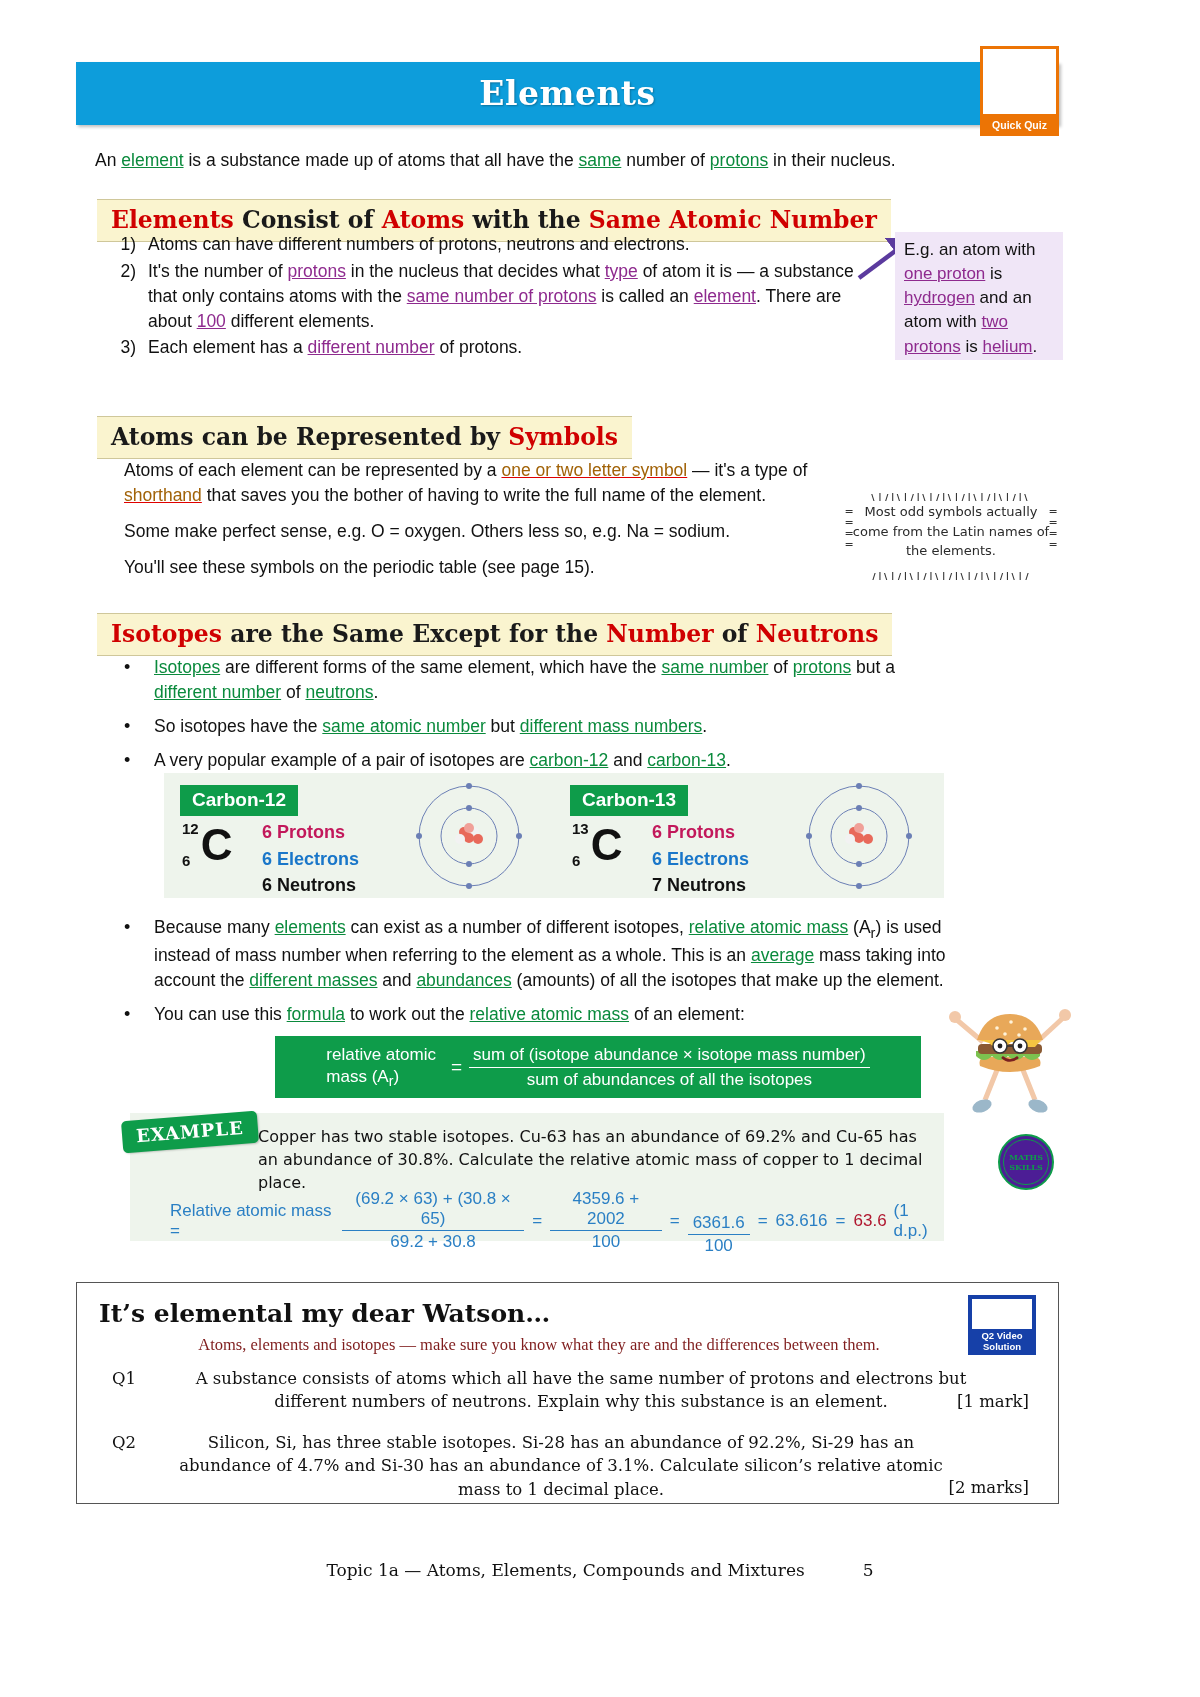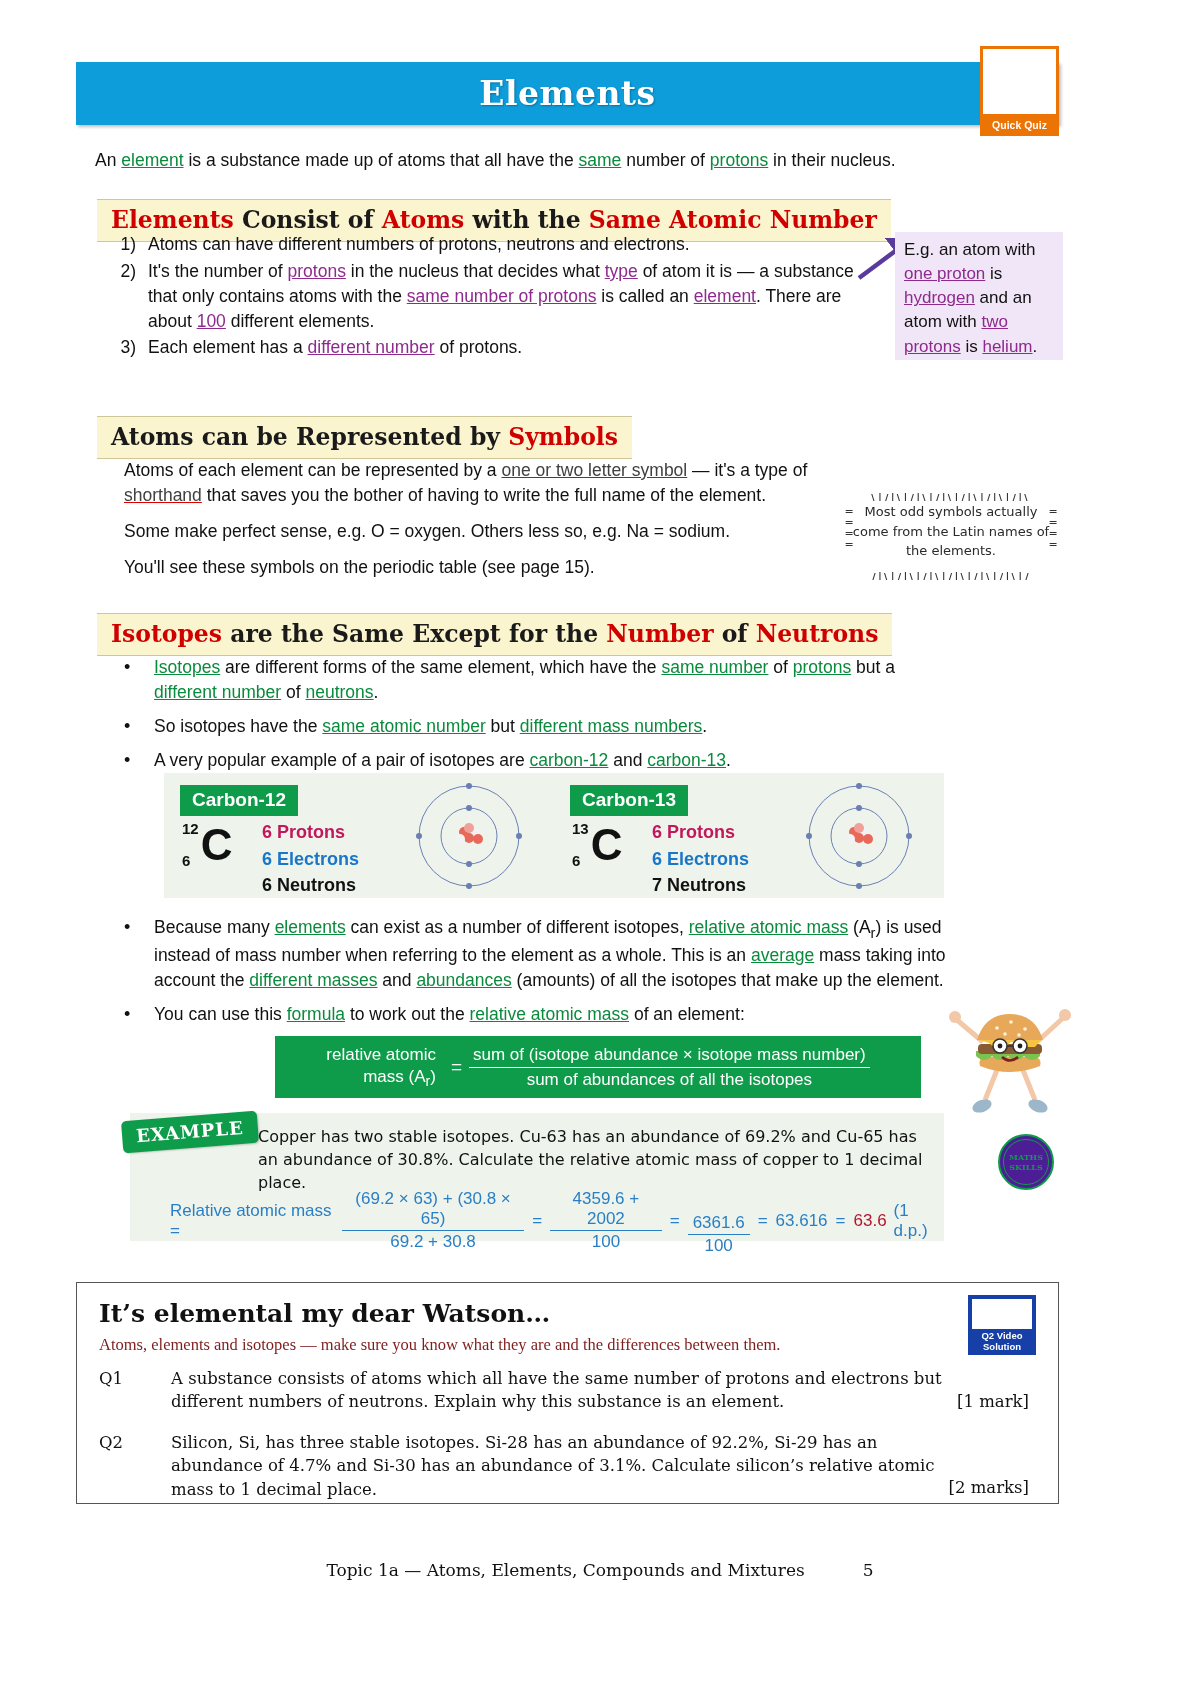--- a/index.html
+++ b/index.html
@@ -54,21 +54,21 @@
 
   
   .body-text {
     font-family: "Liberation Sans", sans-serif;
     font-size: 17.5px;
     color: #111;
     line-height: 1.42;
   }
   u.g  { text-decoration: underline; color: #0a8a3c; text-decoration-color:#0a8a3c; }
   u.p  { text-decoration: underline; color: #8e2a8e; text-decoration-color:#8e2a8e; }
-  u.r  { text-decoration: underline; color: #404040; text-decoration-color:#e00000; }
+  u.r  { text-decoration: underline; color: #a16207; text-decoration-color:#e00000; }
 
   .intro {
     position: absolute;
     left: 95px; top: 148px;
     width: 960px;
   }
 
   
   .sec-head {
     position: absolute;
@@ -191,21 +191,21 @@
   
   .formula-box {
     position: absolute;
     left: 275px; top: 1036px;
     width: 646px; height: 62px;
     background: #0e9c4a;
     display: flex; align-items: center; justify-content: center;
     color: #fff;
   }
   .formula-box .lhs {
-    text-align: right; font-size: 17px; line-height: 1.3; padding-right: 8px;
+    text-align: left; font-size: 17px; line-height: 1.3; padding-right: 8px;
   }
   .formula-box .eq { font-size: 19px; padding: 0 7px; }
   .formula-box .frac { text-align: center; font-size: 17px; }
   .formula-box .frac .top { padding: 0 4px 2px 4px; border-bottom: 1.5px solid #fff; }
   .formula-box .frac .bot { padding-top: 2px; }
 
   
   .example-panel {
     position: absolute;
     left: 130px; top: 1113px;
@@ -268,20 +268,21 @@
   
   .burger { position: absolute; left: 935px; top: 1000px; }
 
   
   .exam-box {
     position: absolute;
     left: 76px; top: 1282px;
     width: 983px; height: 222px;
     border: 1.5px solid #555;
     background: #fff;
+    text-align: center;
   }
   .exam-title {
     position: absolute; left: 22px; top: 16px;
     font-family: "DejaVu Serif", serif;
     font-weight: bold;
     font-size: 25px;
     color: #111;
   }
   .exam-intro {
     position: absolute; left: 22px; top: 52px; width: 880px;

